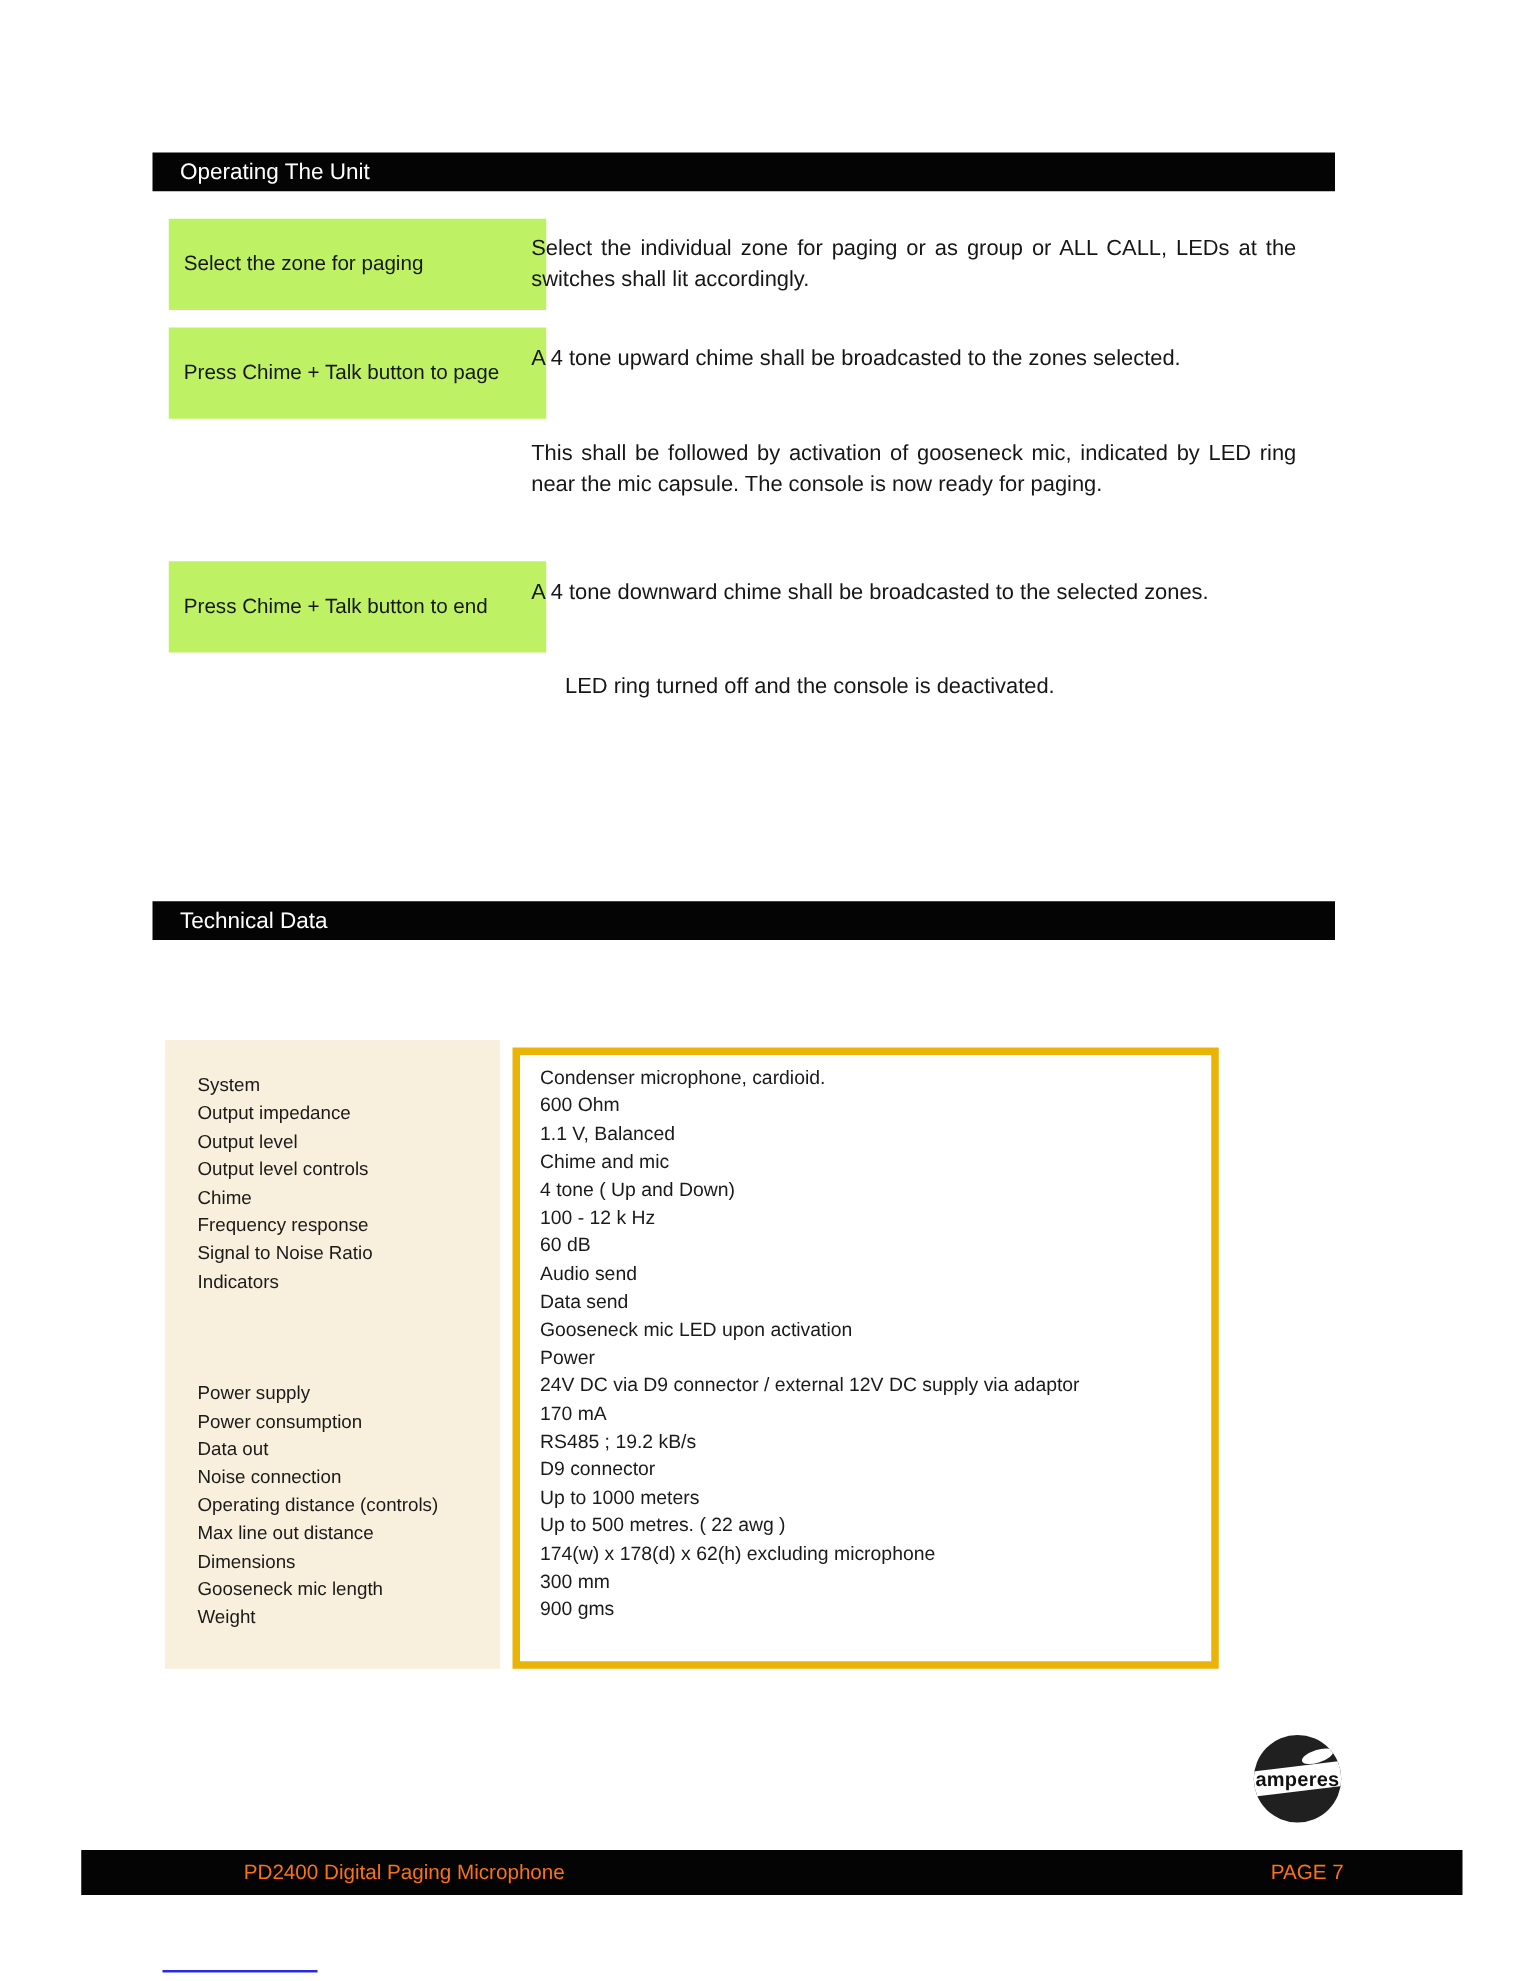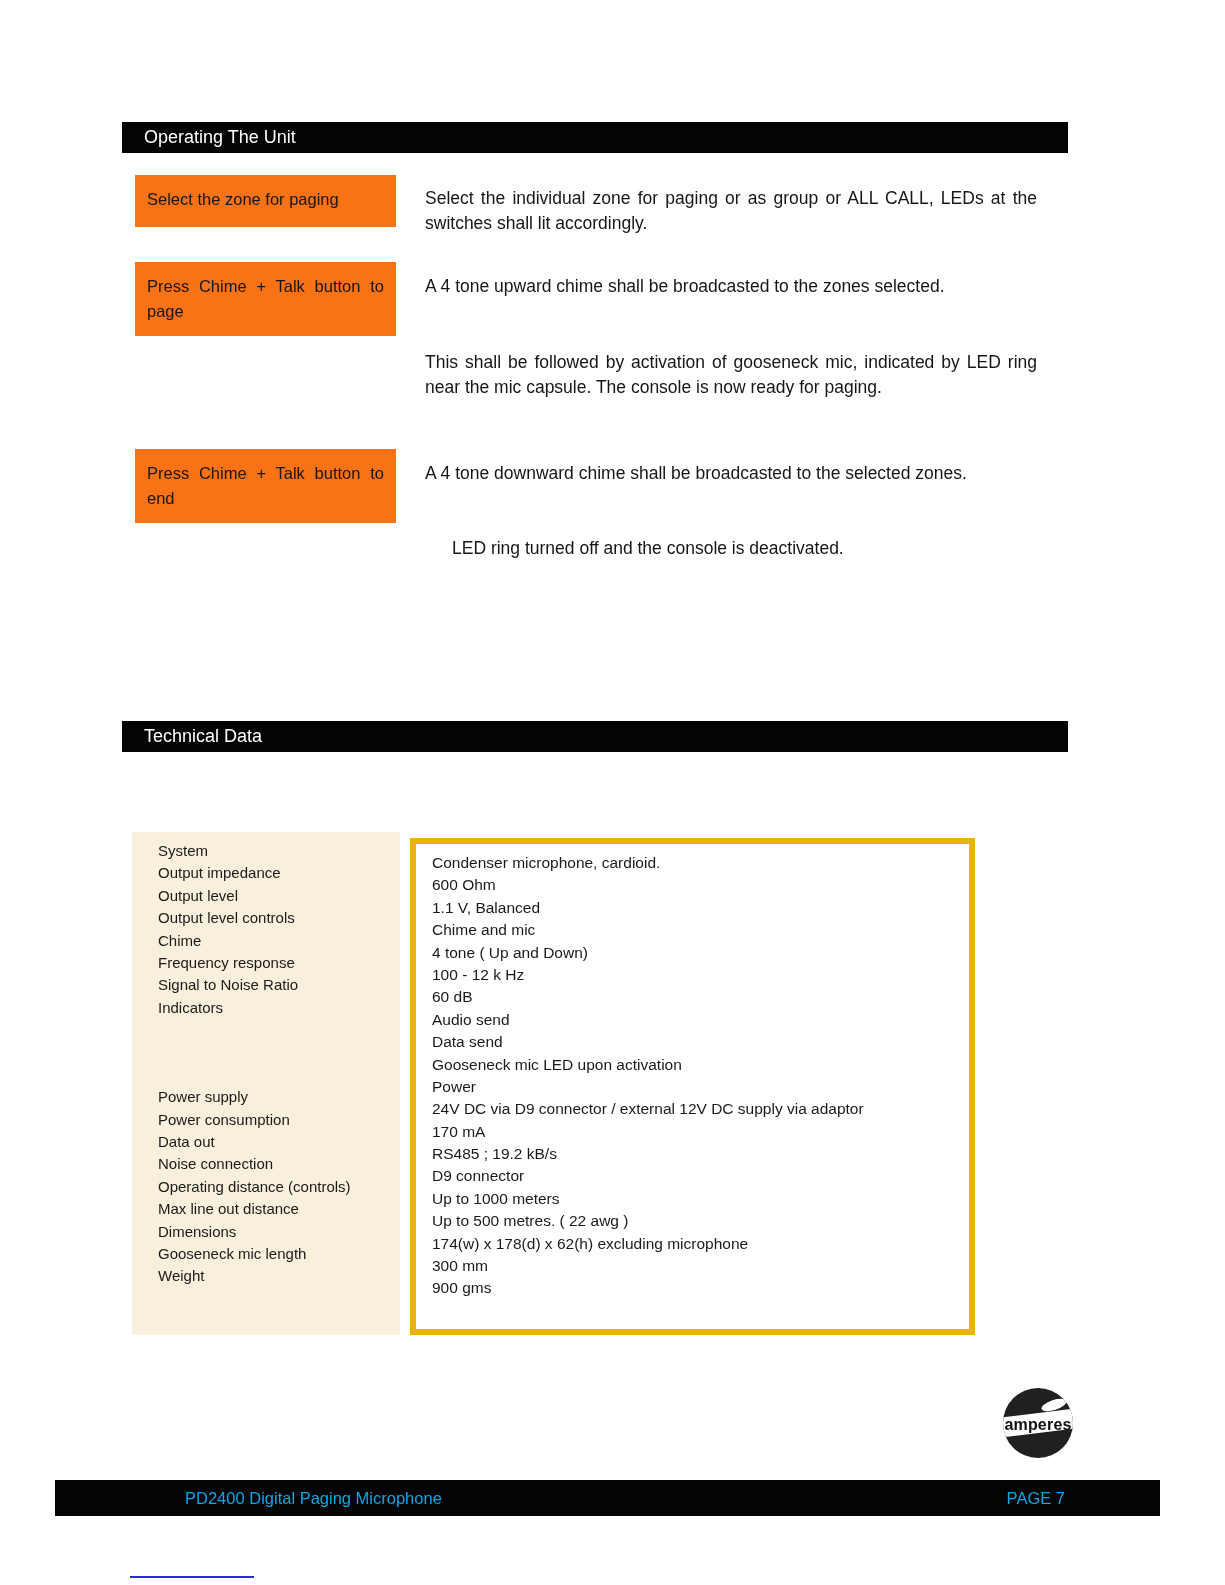--- a/index.html
+++ b/index.html
@@ -28,26 +28,26 @@
     line-height: 31px;
     padding-left: 22px;
   }
   .bar-operating { top: 78px; margin-top: 44px; }
   .bar-technical { top: 721px; }
 
   
   .step-label {
     position: absolute;
     left: 135px;
-    width: 261px;
-    background: #f97316;
+    width: 302px;
+    background: #bef264;
     color: #161616;
     font-size: 16.5px;
     line-height: 25px;
-    padding: 12px 12px;
+    padding: 24px 12px;
     text-align: justify;
   }
   .step-label-1 { top: 175px; min-height: 52px; }
   .step-label-2 { top: 262px; min-height: 68px; }
   .step-label-3 { top: 449px; min-height: 68px; }
 
   
   .step-text {
     position: absolute;
     left: 425px;
@@ -64,21 +64,21 @@
   .p5 { top: 536px; margin-left: 27px; }
 
   
   .tech-left {
     position: absolute;
     left: 132px;
     top: 832px;
     width: 268px;
     height: 503px;
     background: #f8f0dc;
-    padding: 8px 8px 0 26px;
+    padding: 26px 8px 0 26px;
   }
   .tech-right {
     position: absolute;
     left: 410px;
     top: 838px;
     width: 565px;
     height: 497px;
     background: #ffffff;
     border: 6px solid #eab308;
     padding: 8px 12px 0 16px;
@@ -130,26 +130,26 @@
     text-align: center;
     font-size: 16px;
     font-weight: bold;
     color: #101010;
     letter-spacing: 0.2px;
   }
 
   
   .footer {
     position: absolute;
-    left: 55px;
+    left: 65px;
     top: 1480px;
     width: 1105px;
     height: 36px;
     background: #040404;
-    color: #0ea5e9;
+    color: #f97316;
     font-size: 16.5px;
     line-height: 36px;
   }
   .footer-left  { position: absolute; left: 130px; }
   .footer-right { position: absolute; right: 95px; }
 
   
   .link-line {
     position: absolute;
     left: 130px;

